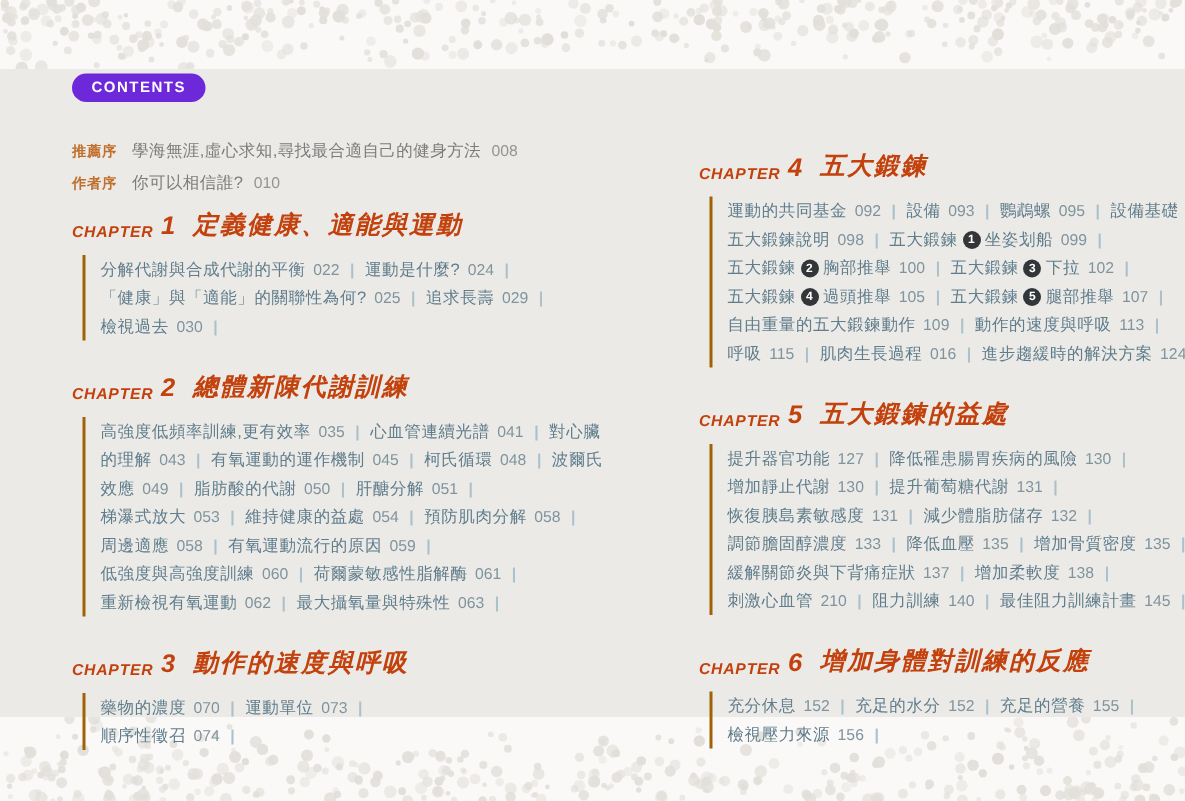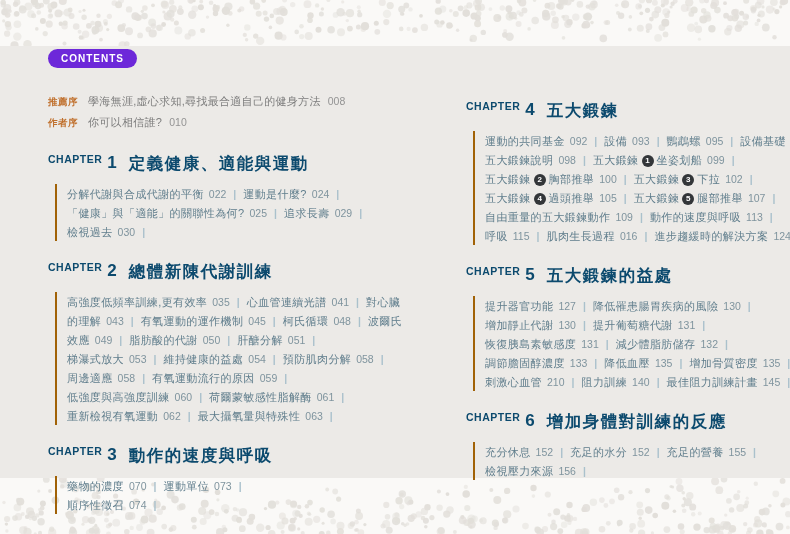--- a/index.html
+++ b/index.html
@@ -22,29 +22,29 @@
     background:#6d28d9;color:#ffffff;border-radius:10px;
     padding:0 13px;font-size:10px;font-weight:bold;letter-spacing:1px;
   }
 
   
   .col{position:absolute;}
   .col-left{left:48px;top:90px;width:352px;}
   .col-right{left:466px;top:100px;width:312px;}
 
   
-  .preface{margin-bottom:21px;}
+  .preface{margin-bottom:7px;}
   .preface-row{line-height:19px;white-space:nowrap;}
   .pref-label{color:#c0702d;font-size:9.5px;font-weight:bold;margin-right:10px;letter-spacing:0.5px;}
   .pref-title{color:#7c7c7c;font-size:11px;letter-spacing:0.3px;}
   .pref-page{color:#949494;font-size:10.5px;margin-left:7px;}
 
   
   .chapter{margin-bottom:20px;}
-  .ch-heading{display:flex;align-items:flex-start;color:#0c4a6e;margin-bottom:9px;}
+  .ch-heading{display:flex;align-items:flex-end;color:#c2410c;margin-bottom:9px;font-style:italic;}
   .ch-word{font-size:10.5px;font-weight:bold;letter-spacing:0.5px;}
   .ch-num{font-size:17px;font-weight:bold;margin-left:5px;}
   .ch-title{
     font-family:"Liberation Serif","DejaVu Serif",serif;
     font-size:16.5px;font-weight:bold;letter-spacing:1.5px;margin-left:12px;
   }
   .ch-items{border-left:2px solid #a16207;margin-left:7px;padding-left:10px;}
   .toc-line{line-height:18px;white-space:nowrap;}
   .toc-text{color:#5f7d8c;font-size:11px;letter-spacing:0.4px;}
   .toc-page{color:#7f949e;font-size:10.5px;margin-left:5px;}
@@ -864,20 +864,21 @@
         <div class="ch-heading">
           <span class="ch-word">CHAPTER</span>
           <span class="ch-num">5</span>
           <span class="ch-title">五大鍛鍊的益處</span>
         </div>
         <div class="ch-items">
           <div class="toc-line"><span class="toc-text">提升器官功能</span><span class="toc-page">127</span><span class="toc-sep">|</span><span class="toc-text">降低罹患腸胃疾病的風險</span><span class="toc-page">130</span><span class="toc-sep">|</span></div>
           <div class="toc-line"><span class="toc-text">增加靜止代謝</span><span class="toc-page">130</span><span class="toc-sep">|</span><span class="toc-text">提升葡萄糖代謝</span><span class="toc-page">131</span><span class="toc-sep">|</span></div>
           <div class="toc-line"><span class="toc-text">恢復胰島素敏感度</span><span class="toc-page">131</span><span class="toc-sep">|</span><span class="toc-text">減少體脂肪儲存</span><span class="toc-page">132</span><span class="toc-sep">|</span></div>
           <div class="toc-line"><span class="toc-text">調節膽固醇濃度</span><span class="toc-page">133</span><span class="toc-sep">|</span><span class="toc-text">降低血壓</span><span class="toc-page">135</span><span class="toc-sep">|</span><span class="toc-text">增加骨質密度</span><span class="toc-page">135</span><span class="toc-sep">|</span></div>
+          <div class="toc-line"><span class="toc-text">緩解關節炎與下背痛症狀</span><span class="toc-page">137</span><span class="toc-sep">|</span><span class="toc-text">增加柔軟度</span><span class="toc-page">138</span><span class="toc-sep">|</span></div>
           <div class="toc-line"><span class="toc-text">刺激心血管</span><span class="toc-page">210</span><span class="toc-sep">|</span><span class="toc-text">阻力訓練</span><span class="toc-page">140</span><span class="toc-sep">|</span><span class="toc-text">最佳阻力訓練計畫</span><span class="toc-page">145</span><span class="toc-sep">|</span></div>
         </div>
       </div>
       <div class="chapter">
         <div class="ch-heading">
           <span class="ch-word">CHAPTER</span>
           <span class="ch-num">6</span>
           <span class="ch-title">增加身體對訓練的反應</span>
         </div>
         <div class="ch-items">

